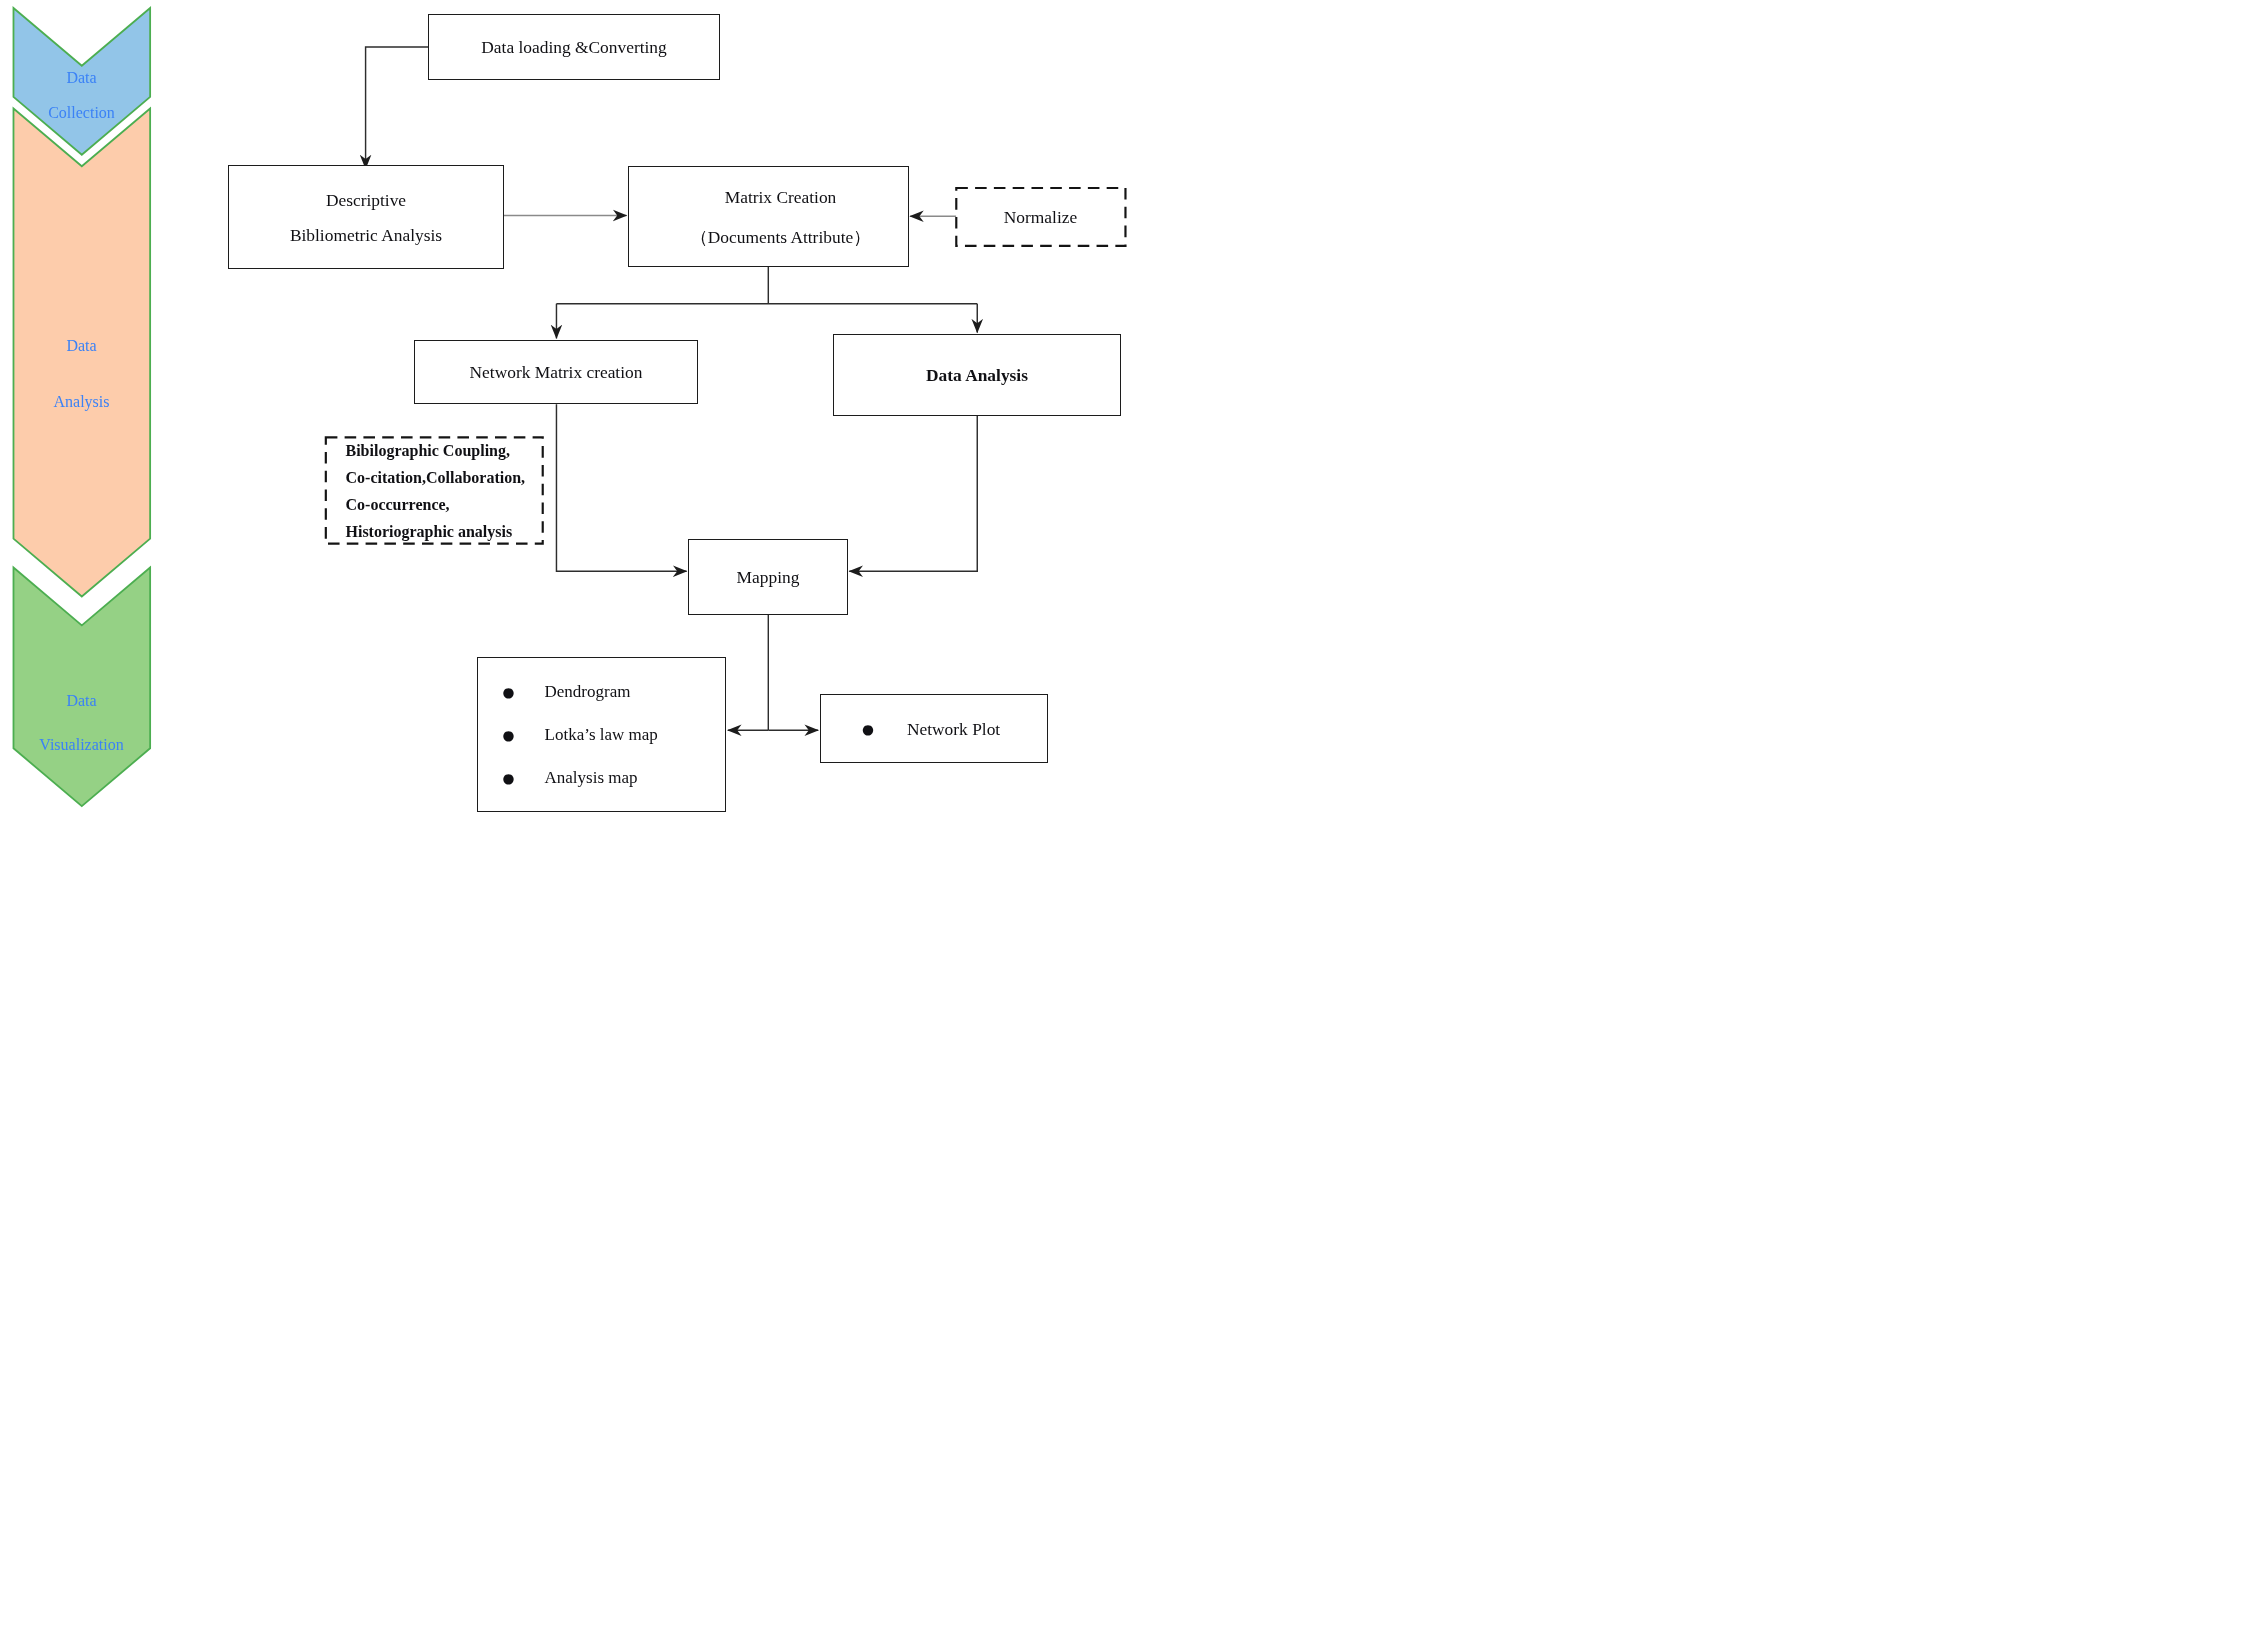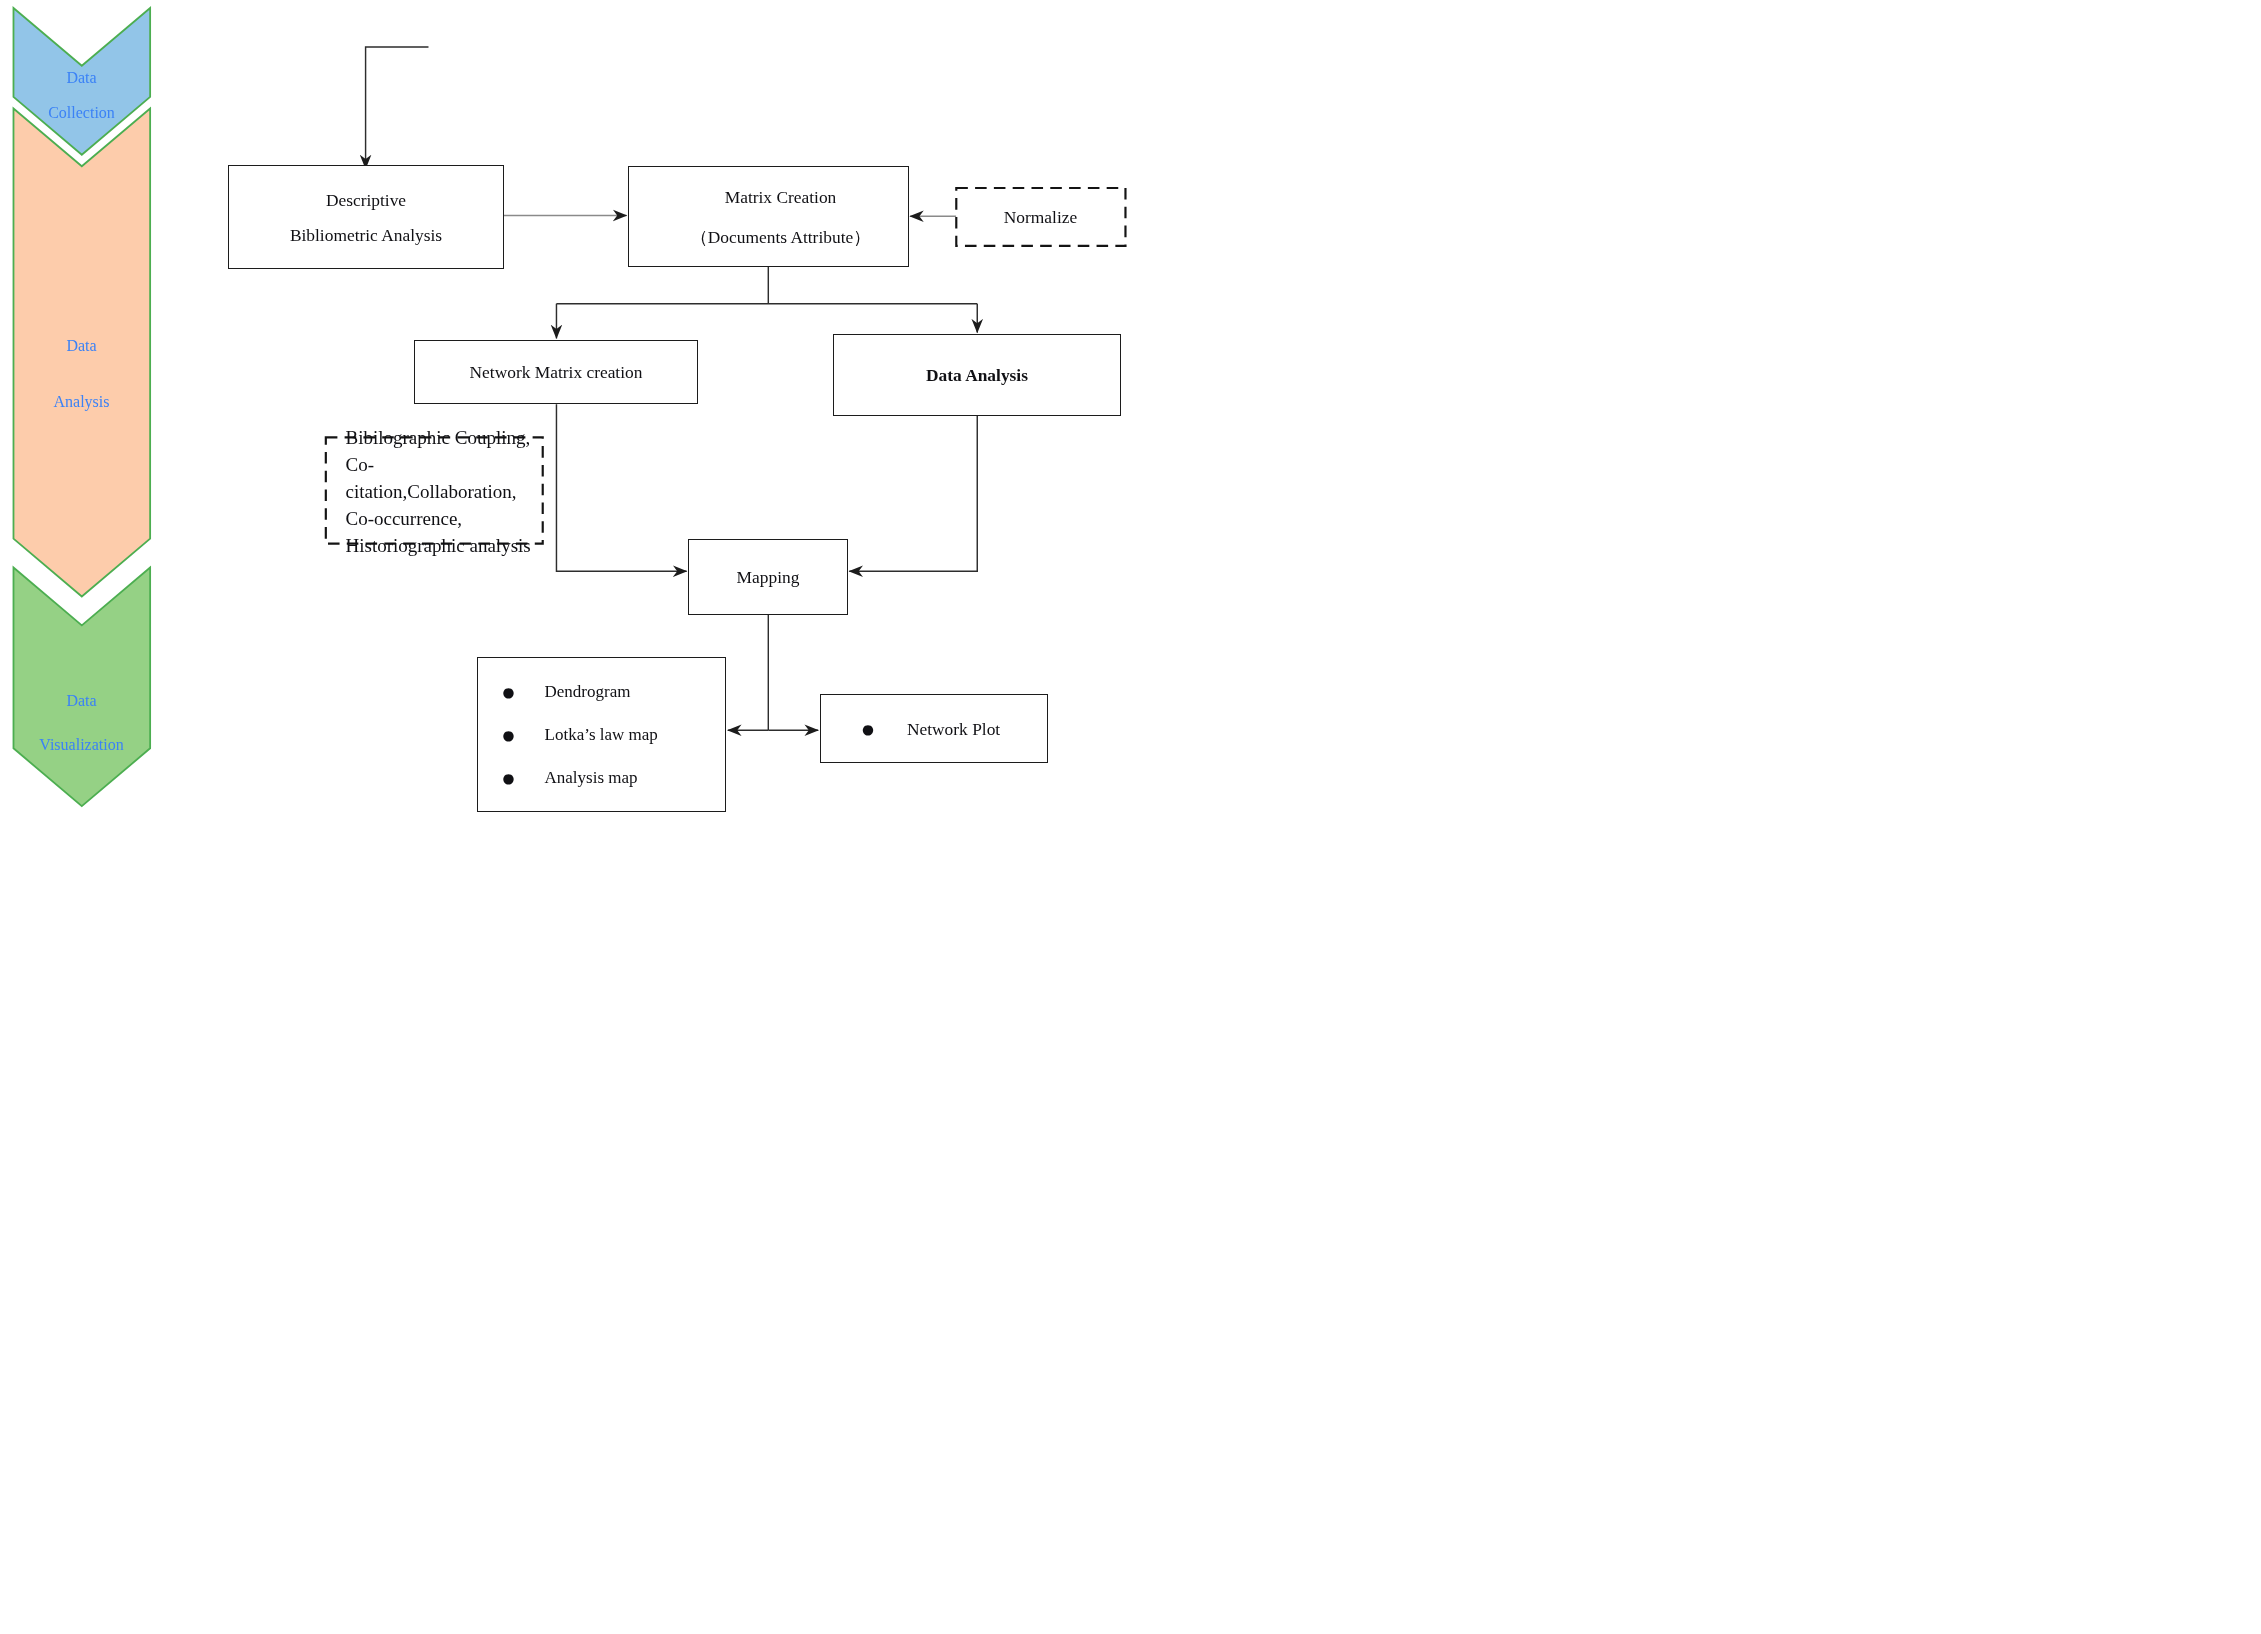--- a/index.html
+++ b/index.html
@@ -17,21 +17,21 @@
     background:#ffffff;border:1.4px solid #1c1c1c;
     display:flex;flex-direction:column;align-items:center;justify-content:center;
     text-align:center;font-size:17.4px;line-height:22px;
   }
   .box.noborder{border:none;background:transparent;}
   .line{display:block;}
   .gap-sm{row-gap:13px;}
   .gap-lg{row-gap:18px;padding-left:24px;}
   .note{
     align-items:flex-start;justify-content:center;
-    font-size:19px;line-height:27px;padding-left:19.5px;text-align:left;
+    font-size:16px;line-height:27px;padding-left:19.5px;text-align:left;font-weight:bold;
   }
   .bullets{align-items:stretch;justify-content:center;row-gap:21px;}
   .bullet-row{display:flex;align-items:center;padding-left:24.6px;column-gap:30px;}
   .bullet{font-family:"DejaVu Sans",sans-serif;font-size:13.7px;line-height:22px;}
   .bullet-row .label{font-size:17px;}
   .np-row{display:flex;align-items:center;justify-content:flex-start;padding-left:41px;column-gap:33px;}
   .stage-text{
     position:absolute;left:13px;width:137px;height:23px;
     display:flex;align-items:center;justify-content:center;
     font-size:16px;color:#3b82f6;
@@ -75,20 +75,23 @@
     </g>
   </svg>
 
   <div class="stage-text" style="top:66px;">Data</div>
   <div class="stage-text" style="top:101px;">Collection</div>
   <div class="stage-text" style="top:334px;">Data</div>
   <div class="stage-text" style="top:390px;">Analysis</div>
   <div class="stage-text" style="top:689px;">Data</div>
   <div class="stage-text" style="top:733px;">Visualization</div>
 
+  <div class="box" style="left:428px;top:13.7px;width:292px;height:66px;">
+    <span class="line">Data loading &amp;Converting</span>
+  </div>
 
   <div class="box gap-sm" style="left:228px;top:165px;width:276px;height:104px;">
     <span class="line">Descriptive</span>
     <span class="line">Bibliometric Analysis</span>
   </div>
 
   <div class="box gap-lg" style="left:628px;top:166px;width:281px;height:101px;">
     <span class="line">Matrix Creation</span>
     <span class="line">（Documents Attribute）</span>
   </div>

